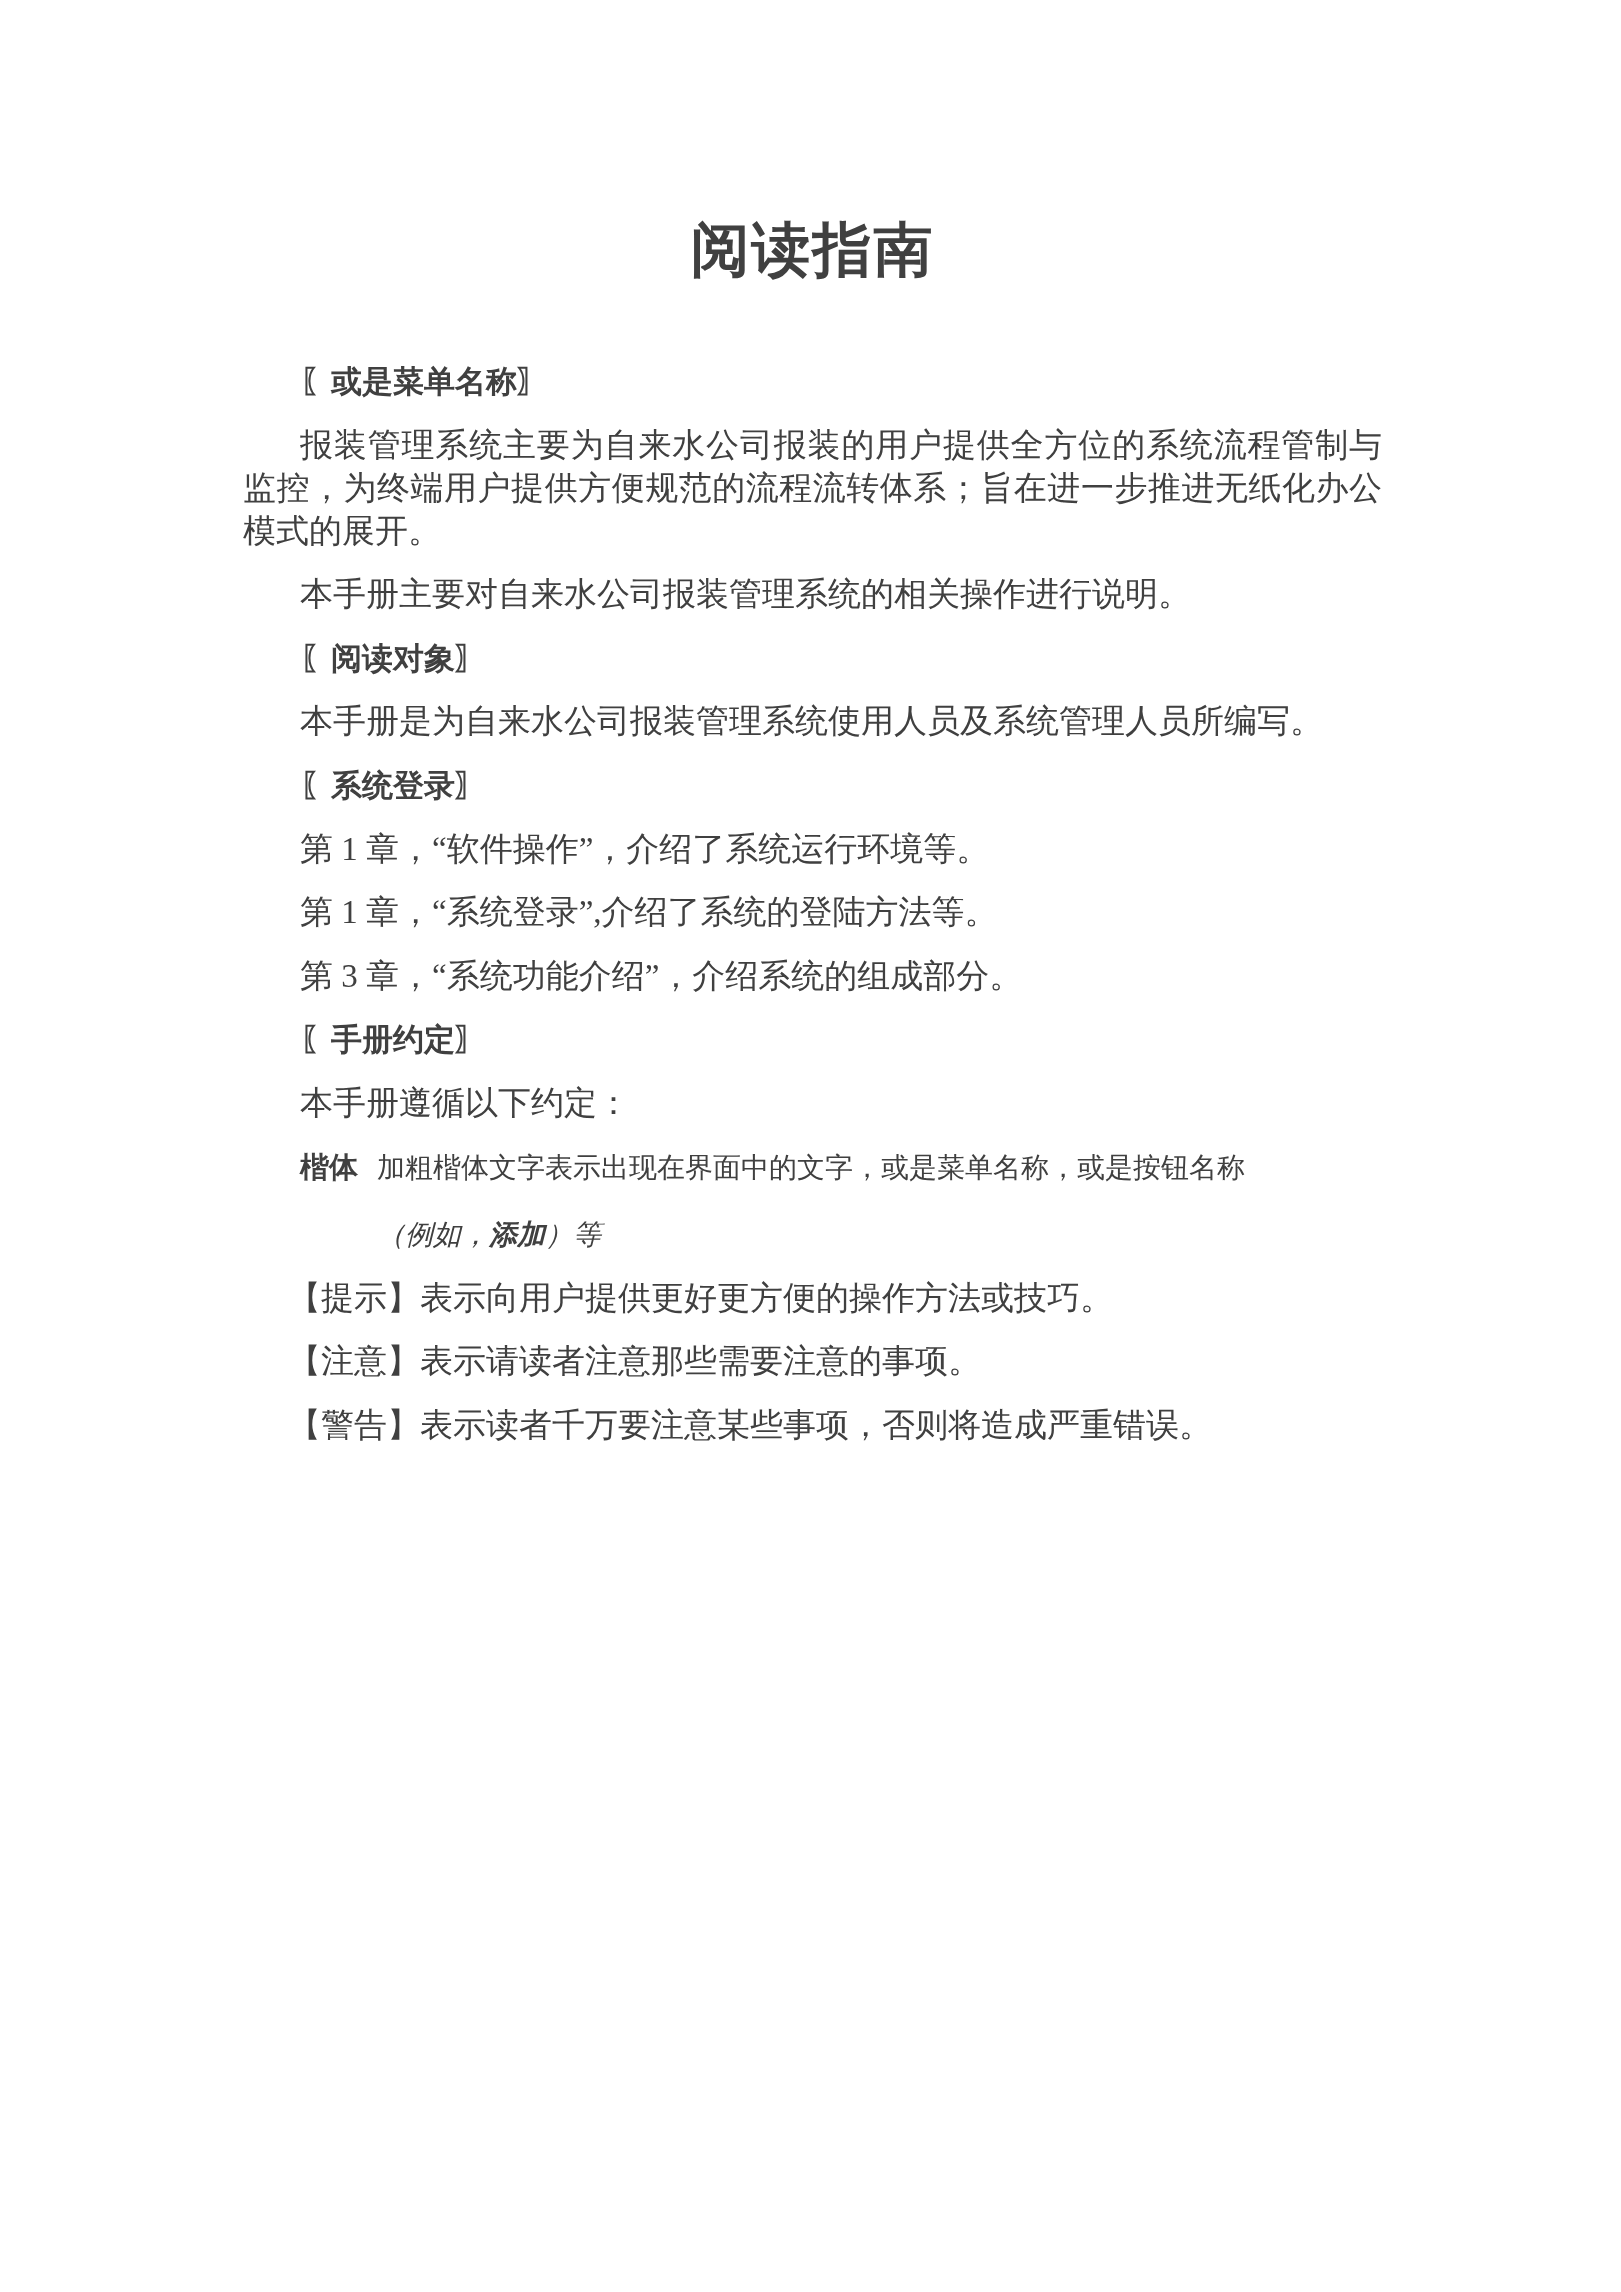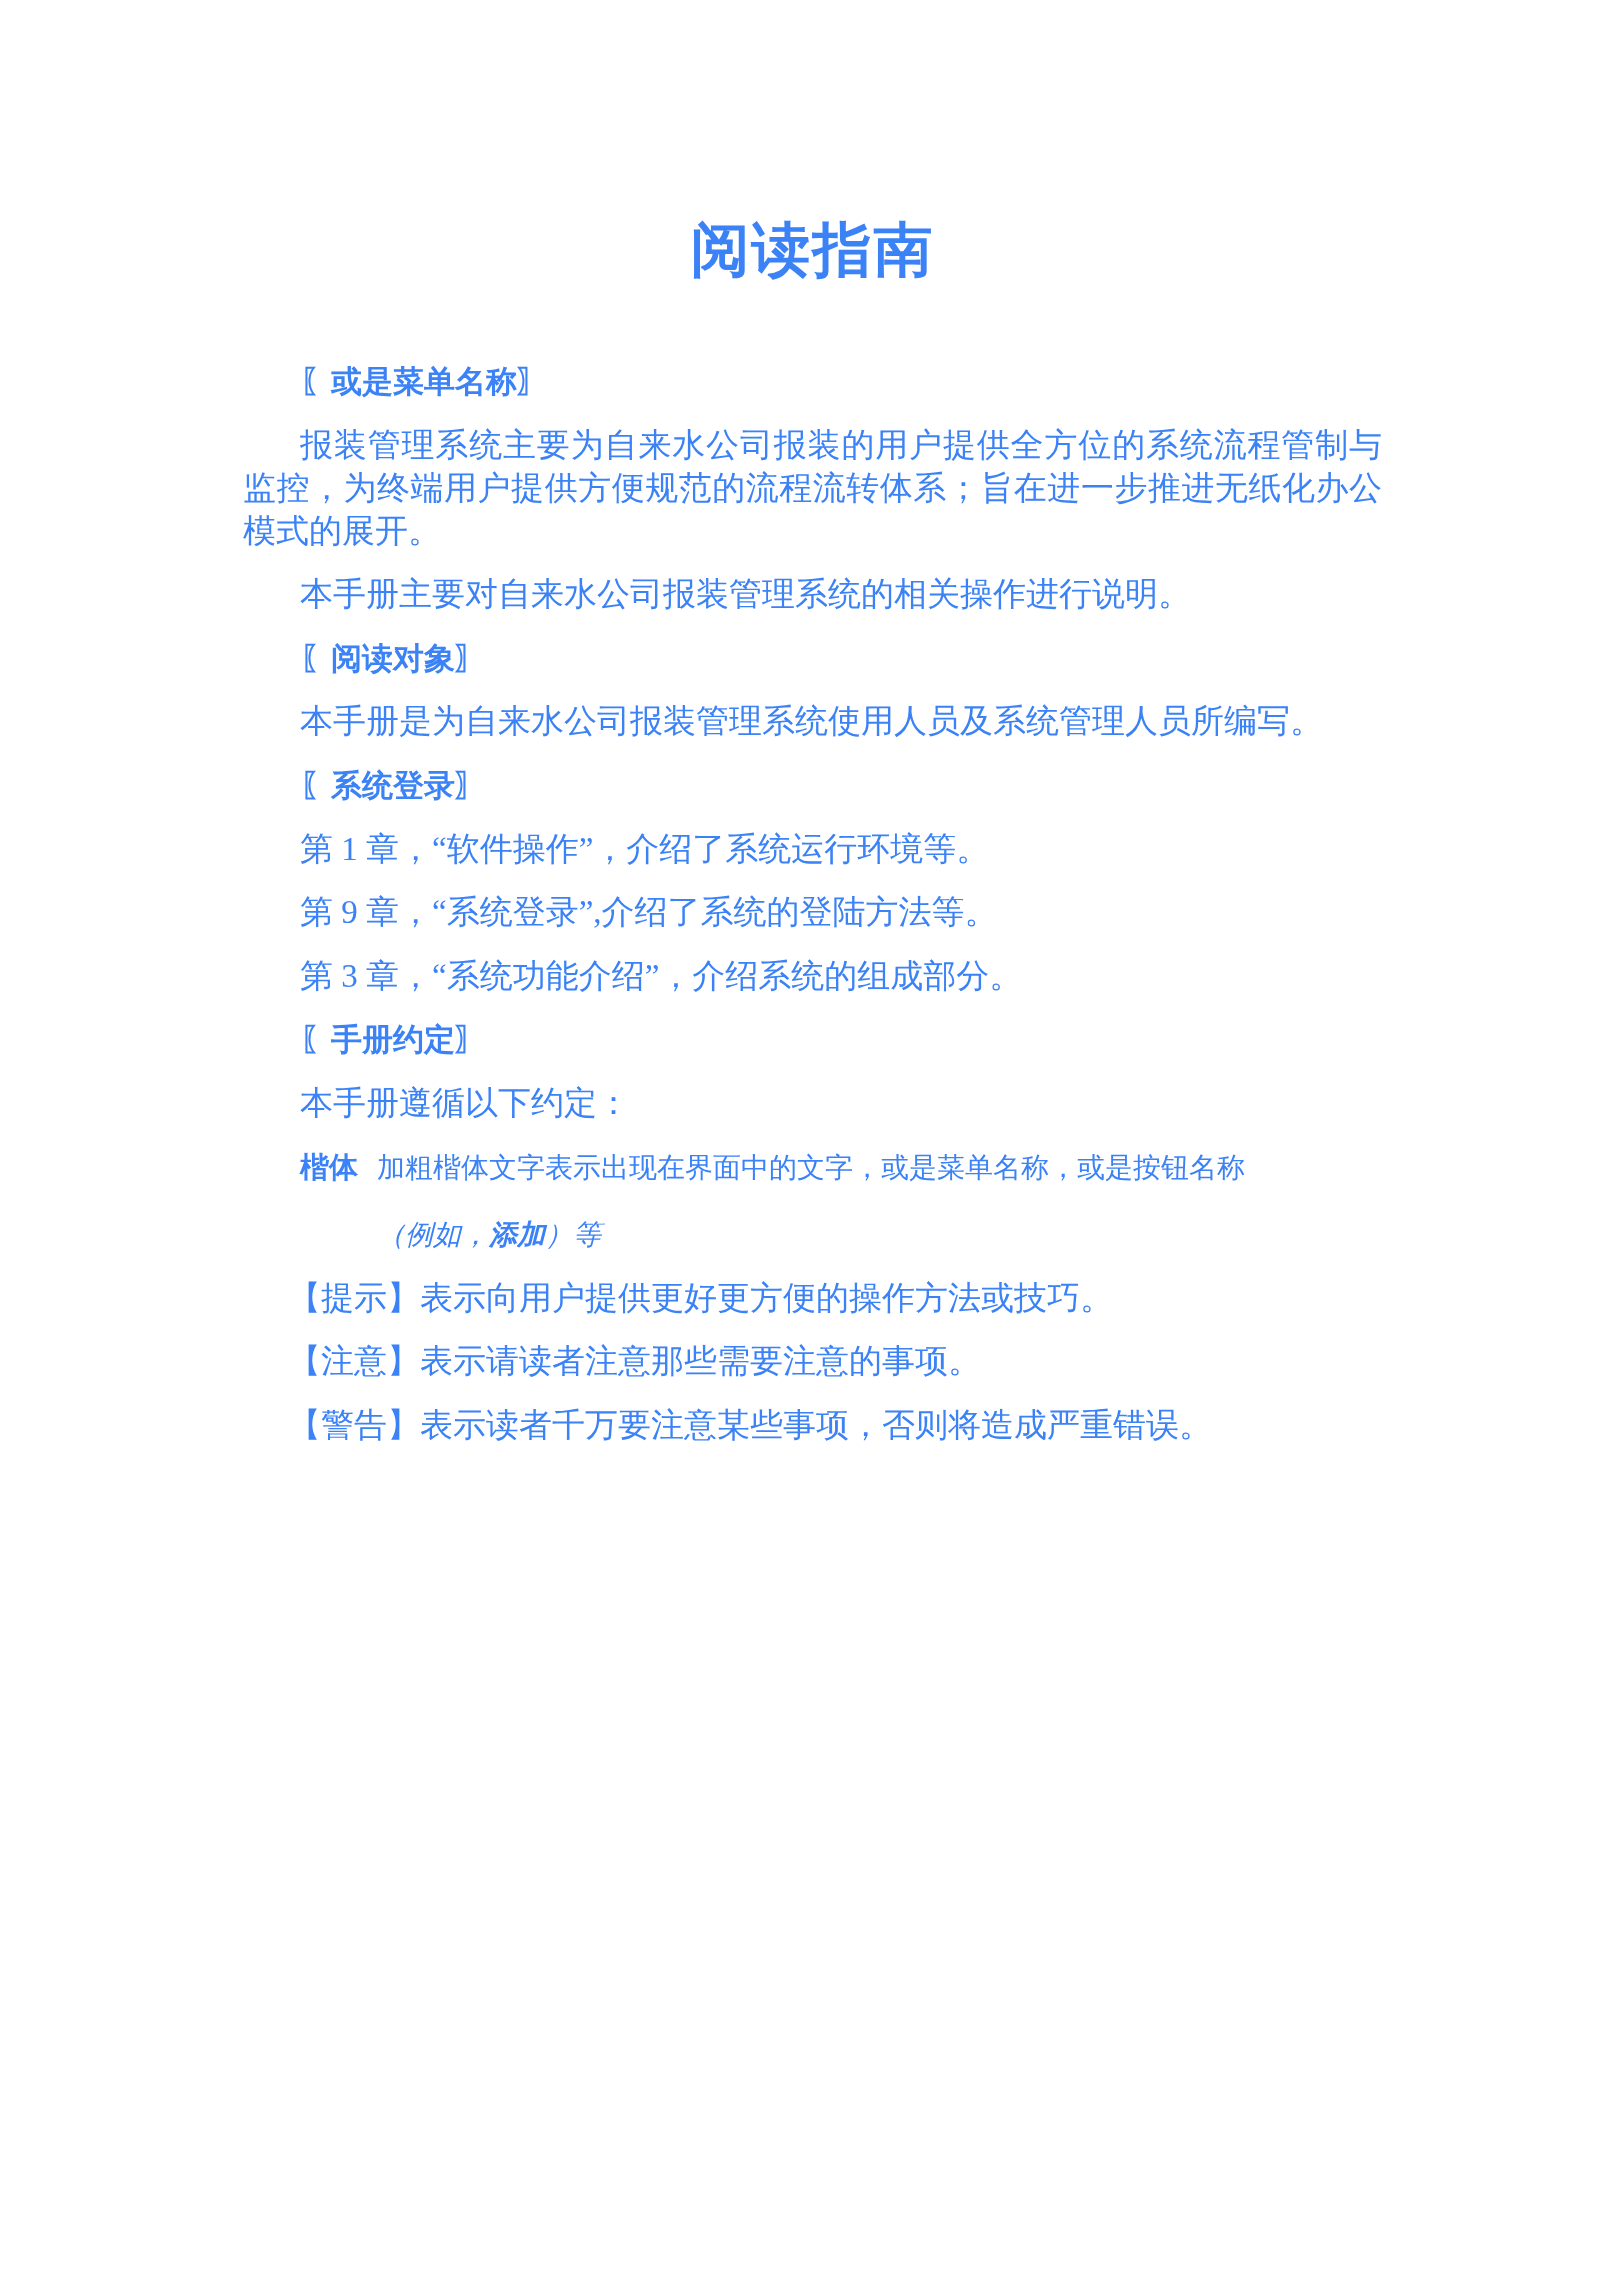--- a/index.html
+++ b/index.html
@@ -1,17 +1,17 @@
 <!DOCTYPE html>
 <html><head>
 <meta charset="utf-8">
 <style>
   html,body{margin:0;padding:0;background:#ffffff;}
   .page{
-    width:1621px;height:2293px;background:#ffffff;color:#3b82f6;
+    width:1621px;height:2293px;background:#ffffff;color:#404040;
     font-family:"Liberation Serif","DejaVu Serif",serif;
     overflow:hidden;position:relative;
   }
   .content{
     box-sizing:content-box;
     padding:216px 239px 0 243px;
     width:1139px;
   }
   .doc-title{
     font-size:59px;line-height:69px;font-weight:bold;
@@ -54,21 +54,21 @@
 
     <div class="heading">〖或是菜单名称〗</div>
     <p class="para indent justify">报装管理系统主要为自来水公司报装的用户提供全方位的系统流程管制与监控，为终端用户提供方便规范的流程流转体系；旨在进一步推进无纸化办公模式的展开。</p>
     <p class="para indent">本手册主要对自来水公司报装管理系统的相关操作进行说明。</p>
 
     <div class="heading">〖阅读对象〗</div>
     <p class="para indent">本手册是为自来水公司报装管理系统使用人员及系统管理人员所编写。</p>
 
     <div class="heading">〖系统登录〗</div>
     <p class="para chapter">第 1 章，“软件操作”，介绍了系统运行环境等。</p>
-    <p class="para chapter">第 9 章，“系统登录”,介绍了系统的登陆方法等。</p>
+    <p class="para chapter">第 1 章，“系统登录”,介绍了系统的登陆方法等。</p>
     <p class="para chapter">第 3 章，“系统功能介绍”，介绍系统的组成部分。</p>
 
     <div class="heading">〖手册约定〗</div>
     <p class="para indent">本手册遵循以下约定：</p>
 
     <div class="term-row">
       <span class="term-label">楷体</span>
       <div class="term-desc">
         <div class="term-desc-line">加粗楷体文字表示出现在界面中的文字，或是菜单名称，或是按钮名称</div>
         <div class="term-example"><span>（例如，</span><span class="bold-hei">添加</span><span>）等</span></div>

